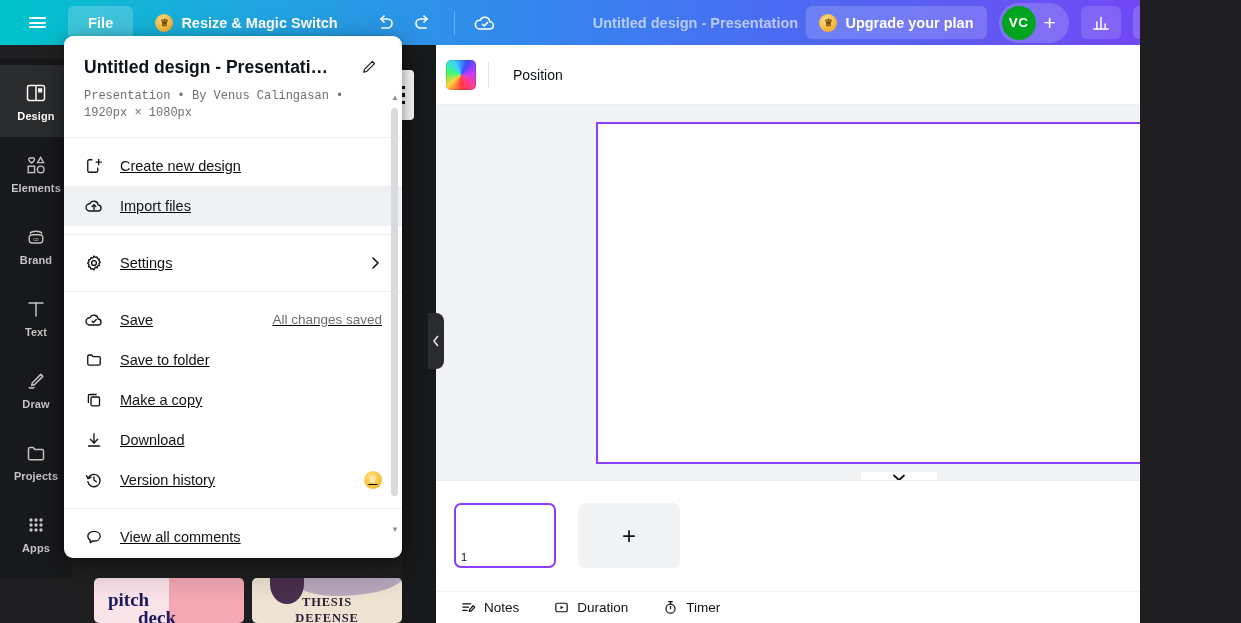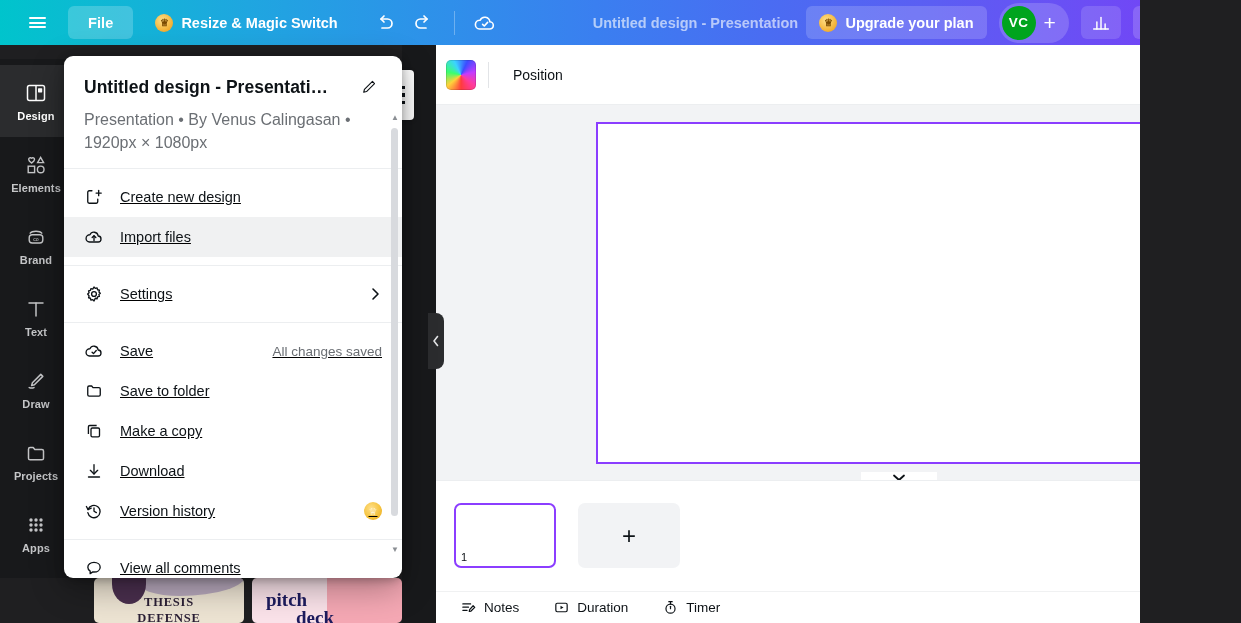--- a/index.html
+++ b/index.html
@@ -99,35 +99,35 @@
     width: 72px; height: 72px; display: flex; flex-direction: column;
     align-items: center; justify-content: center; gap: 5px;
     color: #c5c6c8; cursor: pointer;
   }
   .rail-item.active { background: #2b2c2e; color: #fff; }
   .rail-label { font-size: 11px; font-weight: bold; letter-spacing: .1px; }
   .rail-ico { width: 24px; height: 24px; display: block; }
 
   
   .filemenu {
-    position: absolute; top: 56px; left: 64px;
+    position: absolute; top: 36px; left: 64px;
     width: 338px; height: 522px;
     background: #fff; border-radius: 9px;
     box-shadow: 0 2px 10px rgba(0,0,0,.28), 0 10px 34px rgba(0,0,0,.32);
     overflow: hidden; z-index: 40;
   }
   .fm-head { padding: 18px 20px 14px 20px; border-bottom: 1px solid #eceef0; }
   .fm-titlerow { display: flex; align-items: center; gap: 8px; }
   .fm-title {
     font-size: 17.5px; font-weight: bold; color: #0d1216;
     white-space: nowrap; overflow: hidden; flex: 1;
   }
   .fm-editbtn { width: 26px; height: 26px; display: flex; align-items: center;
     justify-content: center; cursor: pointer; border-radius: 5px; color: #0d1216; }
-  .fm-sub { margin-top: 8px; font-size: 16px; color: #6b6f74; line-height: 1.45; }
+  .fm-sub { margin-top: 8px; font-size: 12px; color: #6b6f74; line-height: 1.45; font-family: Liberation Mono, monospace; }
   .fm-list { padding: 8px 0 0 0; text-decoration: underline; }
   .fm-row {
     display: flex; align-items: center; gap: 16px;
     height: 40px; padding: 0 20px; cursor: pointer;
     font-size: 14.5px; color: #0d1216;
   }
   .fm-row.hovered { background: #f0f1f2; }
   .fm-ico { width: 20px; height: 20px; flex: 0 0 20px; color: #0d1216; }
   .fm-lbl { flex: 1; }
   .fm-right { font-size: 13.5px; color: #6b6f74; }
@@ -455,34 +455,34 @@
 
   <div class="darkcol"></div>
   <div class="panel-scrollbar"></div>
   <div class="panel-dots">
     <i></i>
       <i></i>
       <i></i>
   </div>
 
   <div class="tpl-strip">
+    <div class="tpl-card tpl-pitch">
+      <div class="t">
+        <span>pitch</span>
+        <small>deck</small>
+      </div>
+    </div>
     <div class="tpl-card tpl-thesis">
       <div class="blob2"></div>
       <div class="blob1"></div>
       <div class="t">
         <span>THESIS</span><br>
         <span>DEFENSE</span>
       </div>
     </div>
-    <div class="tpl-card tpl-pitch">
-      <div class="t">
-        <span>pitch</span>
-        <small>deck</small>
-      </div>
-    </div>
   </div>
 
   <div class="dark-bg-bottom"></div>
 
   <div class="collapse-handle">
     <svg width="8" height="12" viewBox="0 0 8 12" fill="none" stroke="currentColor" stroke-width="1.6" stroke-linecap="round" stroke-linejoin="round">
       <polyline points="5.5,1.5 2,6 5.5,10.5"></polyline>
     </svg>
   </div>
 

